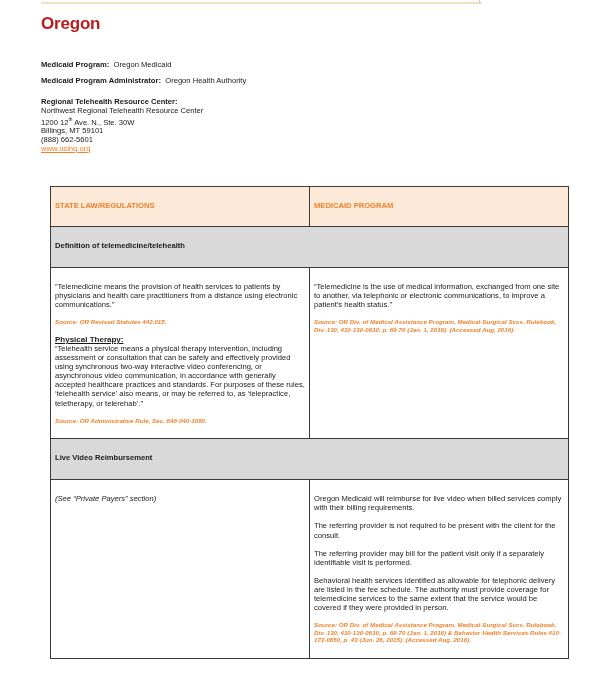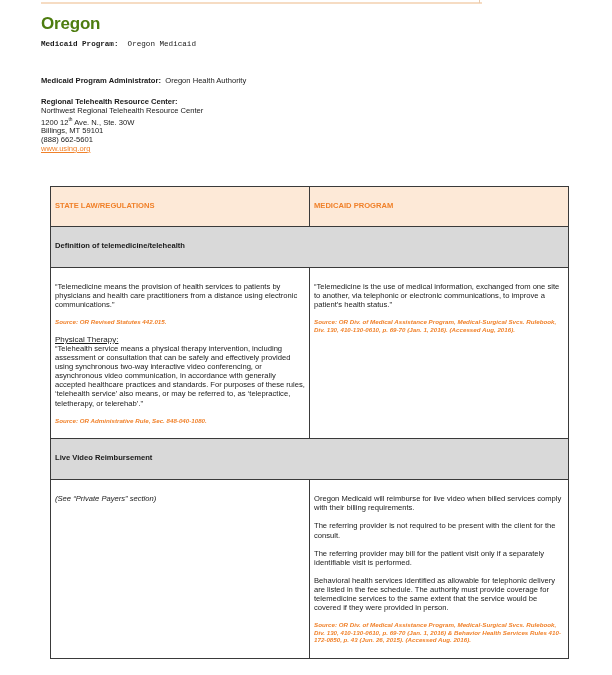--- a/index.html
+++ b/index.html
@@ -9,21 +9,21 @@
   }
   .top-rule {
     position: absolute; left: 41px; top: 2px; width: 441px; height: 2px;
     background: #f6dcc3;
   }
   .top-rule-tick {
     position: absolute; left: 479px; top: 0px; width: 1px; height: 3px; background: #e7c9ad;
   }
   .title {
     position: absolute; left: 41px; top: 14px;
-    font-size: 17px; font-weight: bold; color: #4d7c0f; letter-spacing: -0.2px;
+    font-size: 17px; font-weight: bold; color: #b91c1c; letter-spacing: -0.2px;
   }
   .meta-line {
     position: absolute; left: 41px; font-size: 7.6px; color: #1a1a1a; white-space: nowrap;
   }
   .meta-line b { font-weight: bold; }
   .rtrc { position: absolute; left: 41px; top: 98px; font-size: 7.6px; line-height: 8.9px; }
   .rtrc .hdr { font-weight: bold; }
   .rtrc a { color: #f0812a; text-decoration: underline; }
   sup.th { font-size: 4.8px; vertical-align: 3.5px; }
 
@@ -44,33 +44,33 @@
   }
   .sec-row td {
     background: #d9d9d9; font-weight: bold; color: #1a1a1a; height: 12px;
     padding-top: 3px; padding-bottom: 2px; margin-top: 19px;
   }
   .src {
     color: #f0812a; font-style: italic; font-weight: bold; font-size: 6.2px; line-height: 7.6px;
   }
   .p { margin: 0 0 9px 0; }
   .p:last-child { margin-bottom: 0; }
-  .subhead { font-weight: normal; text-decoration: underline; font-size: 8px; }
+  .subhead { font-weight: bold; text-decoration: underline; font-size: 8px; }
   .it { font-style: italic; }
   .body-row td { padding-top: 5px; padding-bottom: 5px; }
 </style>
 </head>
 <body>
 
 <div class="top-rule"></div>
 <div class="top-rule-tick"></div>
 
 <div class="title">Oregon</div>
 
-<div class="meta-line" style="top:40px;font-family:Liberation Mono, monospace;">
+<div class="meta-line" style="top:60px;">
   <b>Medicaid Program:</b>&nbsp;
   <span>Oregon Medicaid</span>
 </div>
 
 <div class="meta-line" style="top:76px;">
   <b>Medicaid Program Administrator:</b>&nbsp;
   <span>Oregon Health Authority</span>
 </div>
 
 <div class="rtrc">

